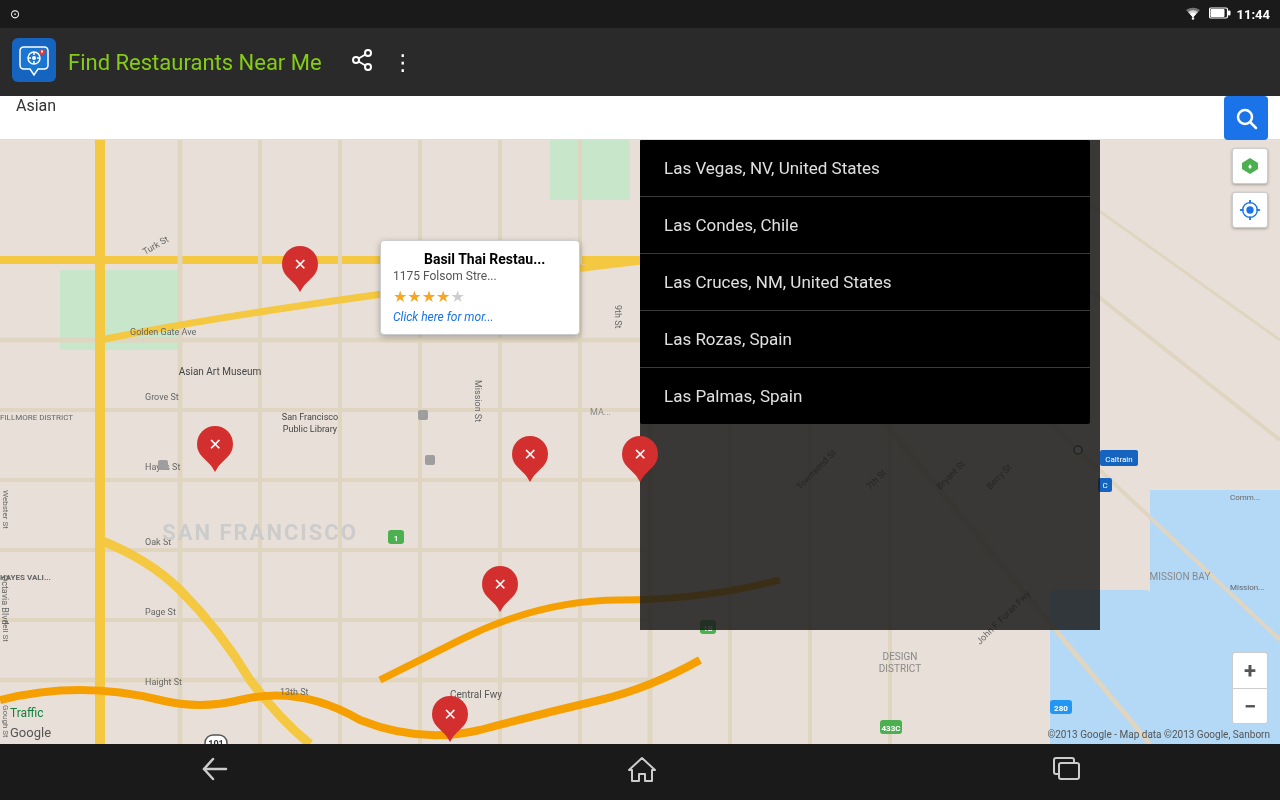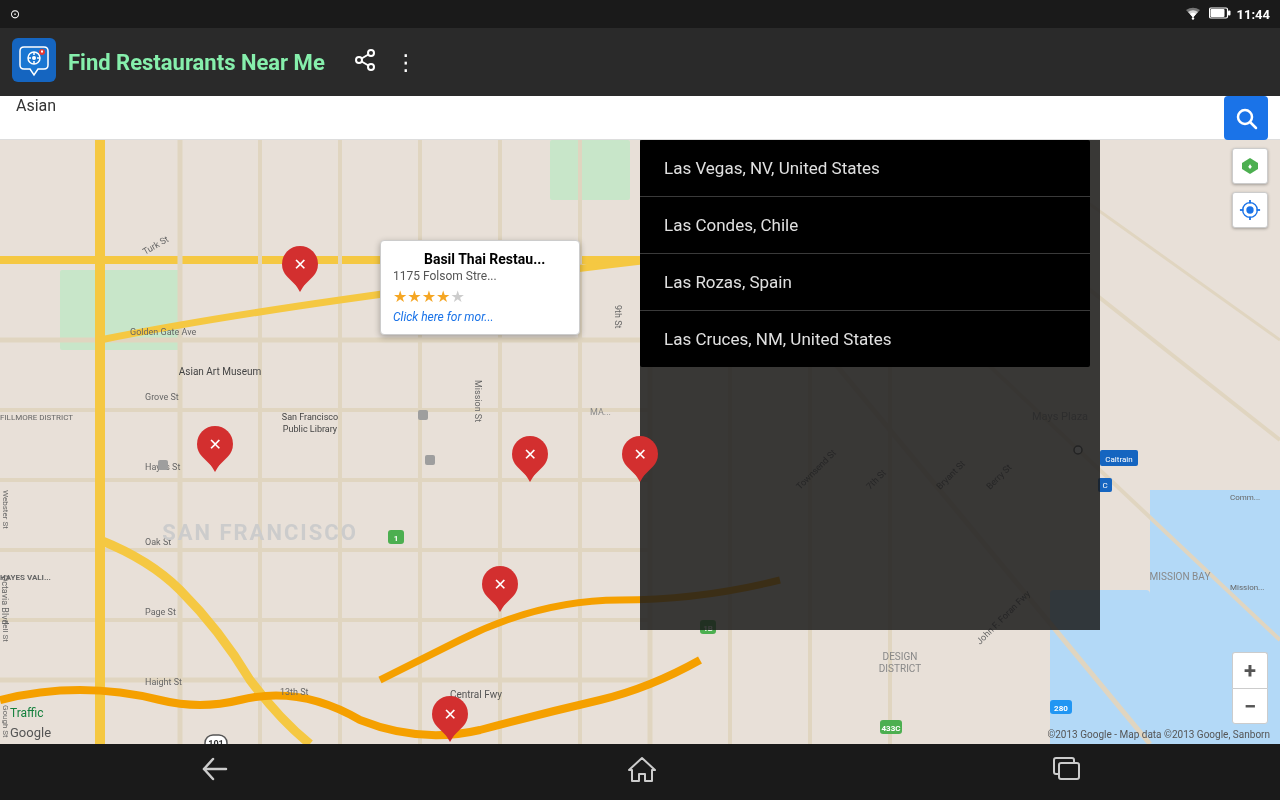--- a/index.html
+++ b/index.html
@@ -29,23 +29,23 @@
       align-items: center;
       padding: 0 12px;
       gap: 12px;
     }
     #app-icon {
       width: 44px;
       height: 44px;
       flex-shrink: 0;
     }
     #app-title {
-      color: #86efac;
+      color: #84cc16;
       font-size: 22px;
-      font-weight: 700;
+      font-weight: 400;
       flex-shrink: 0;
       margin-right: 8px;
     }
     #search-container {
       flex: 1;
       display: flex;
       align-items: center;
       background: #3a3a3a;
       border-radius: 4px;
       padding: 0 8px;
@@ -548,22 +548,23 @@
     <div id="info-popup-name">Basil Thai Restau...</div>
     <div id="info-popup-address">1175 Folsom Stre...</div>
     <div class="stars">★★★★<span class="stars-empty">★</span></div>
     <div id="info-popup-link">Click here for mor...</div>
   </div>
 
   
   <div id="autocomplete-dropdown">
     <div class="autocomplete-item">Las Vegas, NV, United States</div>
     <div class="autocomplete-item">Las Condes, Chile</div>
+    <div class="autocomplete-item">Las Cruces, NM, United States</div>
     <div class="autocomplete-item">Las Rozas, Spain</div>
-    <div class="autocomplete-item">Las Cruces, NM, United States</div>
+    <div class="autocomplete-item">Las Palmas, Spain</div>
   </div>
 
   
   <div id="map-controls">
     <div class="map-ctrl-btn">
       <svg width="22" height="22" viewBox="0 0 22 22">
         <polygon points="11,3 19,8 19,14 11,19 3,14 3,8" fill="#4CAF50" stroke="none"></polygon>
         <text x="11" y="13.5" font-size="8" fill="#fff" text-anchor="middle">♦</text>
       </svg>
     </div>

